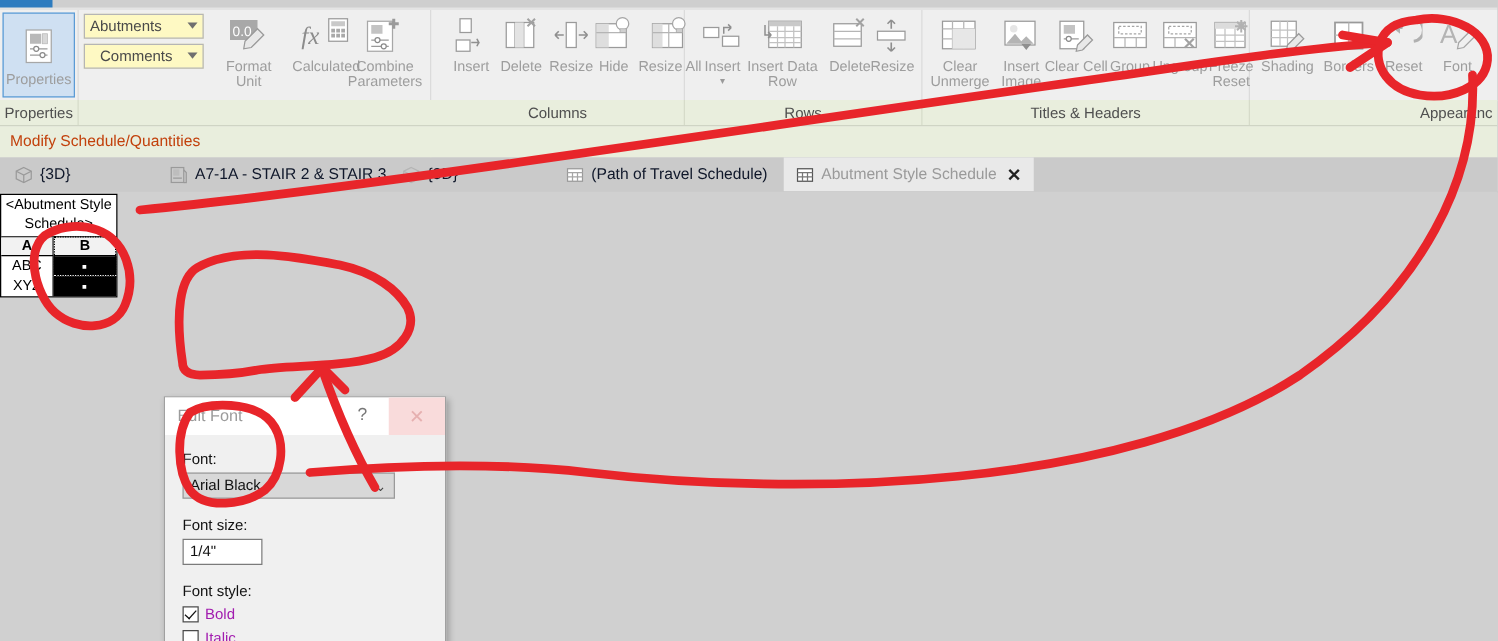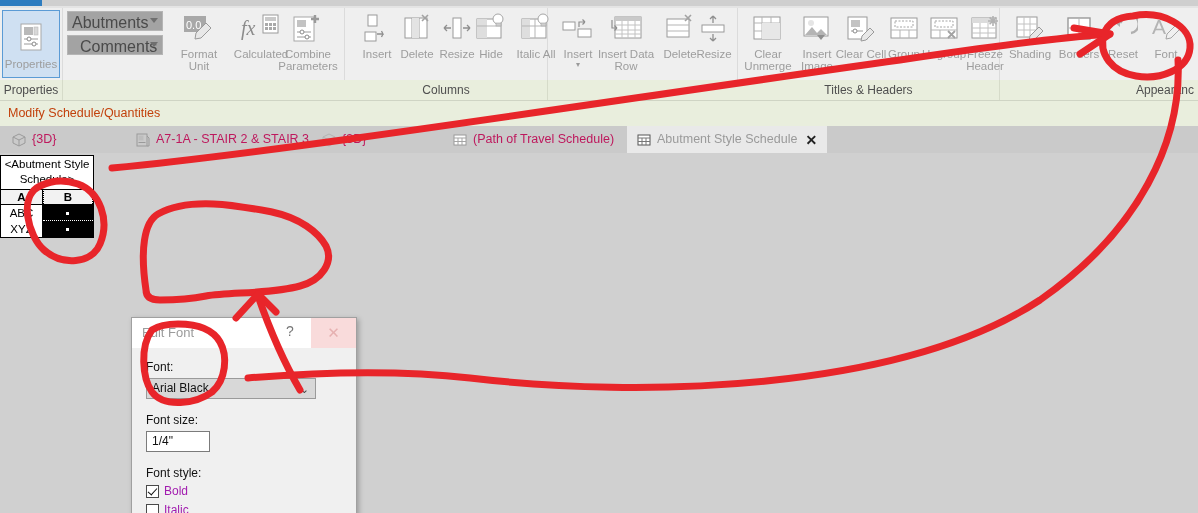--- a/index.html
+++ b/index.html
@@ -23,37 +23,37 @@
   .btn .lbl{display:block;font-size:11.5px;color:#9d9d9d;}
   .ico{height:38px;display:flex;align-items:center;justify-content:center;}
 
   
   #properties-btn{position:absolute;left:2px;top:2px;width:58px;height:68px;
      background:#cfe0f2;border:1px solid #5b9bd5;box-sizing:border-box;
      display:flex;flex-direction:column;align-items:center;justify-content:center;}
   #properties-btn .lbl{font-size:11.5px;color:#9d9d9d;margin-top:2px;}
 
   
-  .combo{position:absolute;width:96px;height:20px;background:#a3a3a3;border:1px solid #b5b5b5;
-     box-sizing:border-box;font-size:16px;color:#4a4a4a;padding:2px 16px 0 4px;}
+  .combo{position:absolute;width:96px;height:20px;background:#fef9c3;border:1px solid #b5b5b5;
+     box-sizing:border-box;font-size:12px;color:#4a4a4a;padding:2px 16px 0 4px;}
   .combo .arw{position:absolute;right:4px;top:6px;width:0;height:0;
      border-left:4px solid transparent;border-right:4px solid transparent;border-top:5px solid #6f6f6f;}
 
   
   #grpcaps{position:absolute;left:0;top:80px;width:1198px;height:20px;background:#e9eedd;border-bottom:1px solid #cfd4c4;}
   .gcap{position:absolute;top:0;height:20px;line-height:20px;text-align:center;font-size:12px;color:#4f4f4f;
      border-right:1px solid #d6dbc9;box-sizing:border-box;}
 
   
   #ctxbar{position:absolute;left:0;top:101px;width:1198px;height:25px;background:#e9eedd;}
   #ctxbar .t{position:absolute;left:8px;top:5px;font-size:12.5px;color:#c2410c;}
 
   
   #viewtabs{position:absolute;left:0;top:126px;width:1198px;height:27px;background:#cacaca;border-bottom:1px solid #b8b8b8;}
-  .vtab{position:absolute;top:0;height:27px;line-height:27px;font-size:12.5px;color:#be185d;
+  .vtab{position:absolute;top:0;height:27px;line-height:27px;font-size:12.5px;color:#0f172a;
         display:flex;align-items:center;padding:0 10px;box-sizing:border-box;}
   .vtab.active{background:#e9e9e9;color:#9a9a9a;}
   .vtab .ti{margin-right:6px;display:inline-flex;}
   .vtab .cx{margin-left:8px;color:#222;font-size:14px;font-weight:bold;line-height:1;}
 
   
   #canvas{position:absolute;left:0;top:153px;width:1198px;height:360px;background:#d0d0d0;}
 
   
   #schedule{position:absolute;left:0;top:2px;width:94px;background:#fff;border:1px solid #000;box-sizing:border-box;}
@@ -229,21 +229,21 @@
       <span class="ico">
         <svg width="34" height="32" viewBox="0 0 34 32">
           <rect x="3" y="6" width="24" height="19" fill="#fff" stroke="#9a9a9a"></rect>
           <rect x="3" y="6" width="8" height="19" fill="#dedede"></rect>
           <line x1="3" y1="13" x2="27" y2="13" stroke="#b5b5b5"></line>
             <line x1="16" y1="6" x2="16" y2="25" stroke="#b5b5b5"></line>
           <circle cx="24" cy="6" r="5" fill="#fff" stroke="#a5a5a5"></circle>
             <rect x="22" y="10" width="5" height="3" fill="#cfcfcf" stroke="#a5a5a5" stroke-width=".6"></rect>
         </svg>
       </span>
-      <span class="lbl">Italic All</span>
+      <span class="lbl">Resize All</span>
     </div>
   </div>
 
   <div class="grp" style="left:548px;width:190px;">
     <div class="btn" style="left:0px;">
       <span class="ico">
         <svg width="34" height="28" viewBox="0 0 34 28">
           <rect x="2" y="7" width="12" height="8" fill="#fff" stroke="#9a9a9a"></rect>
           <rect x="17" y="14" width="13" height="8" fill="#fff" stroke="#9a9a9a"></rect>
           <path d="M18 12 v-5 h6 M24 7 l-2.5 -2.5 M24 7 l-2.5 2.5" stroke="#8f8f8f" fill="none" stroke-width="1.2"></path>
@@ -361,21 +361,21 @@
           <rect x="3" y="3" width="24" height="5" fill="#dcdcdc"></rect>
           <g stroke="#c2c2c2">
               <line x1="3" y1="13" x2="27" y2="13"></line>
               <line x1="3" y1="18" x2="27" y2="18"></line>
           <line x1="11" y1="8" x2="11" y2="23"></line>
               <line x1="19" y1="8" x2="19" y2="23"></line>
             </g>
           <path d="M24 1 v10 M19 6 h10 M20.6 2.4 l6.8 6.8 M27.4 2.4 l-6.8 6.8" stroke="#b2b2b2" stroke-width="1.6"></path>
         </svg>
       </span>
-      <span class="lbl">Freeze Header</span>
+      <span class="lbl">Freeze Reset</span>
     </div>
   </div>
 
   <div class="grp" style="left:1000px;width:198px;border-right:none;">
     <div class="btn" style="left:0px;">
       <span class="ico">
         <svg width="32" height="30" viewBox="0 0 32 30">
           <rect x="3" y="3" width="20" height="20" fill="#fff" stroke="#9a9a9a"></rect>
           <g stroke="#c2c2c2">
               <line x1="3" y1="10" x2="23" y2="10"></line>
@@ -416,20 +416,21 @@
       </span>
       <span class="lbl">Font</span>
     </div>
   </div>
 </div>
 
 <div id="grpcaps">
   <div class="gcap" style="left:0;width:63px;">Properties</div>
   <div class="gcap" style="left:63px;width:282px;margin-top:28px;">Parameters</div>
   <div class="gcap" style="left:345px;width:203px;">Columns</div>
+  <div class="gcap" style="left:548px;width:190px;">Rows</div>
   <div class="gcap" style="left:738px;width:262px;">Titles &amp; Headers</div>
   <div class="gcap" style="left:1000px;width:198px;border-right:none;text-align:right;padding-right:4px;">Appearanc</div>
 </div>
 
 <div id="ctxbar">
   <span class="t">Modify Schedule/Quantities</span>
 </div>
 
 <div id="viewtabs">
   <div class="vtab" style="left:2px;">

